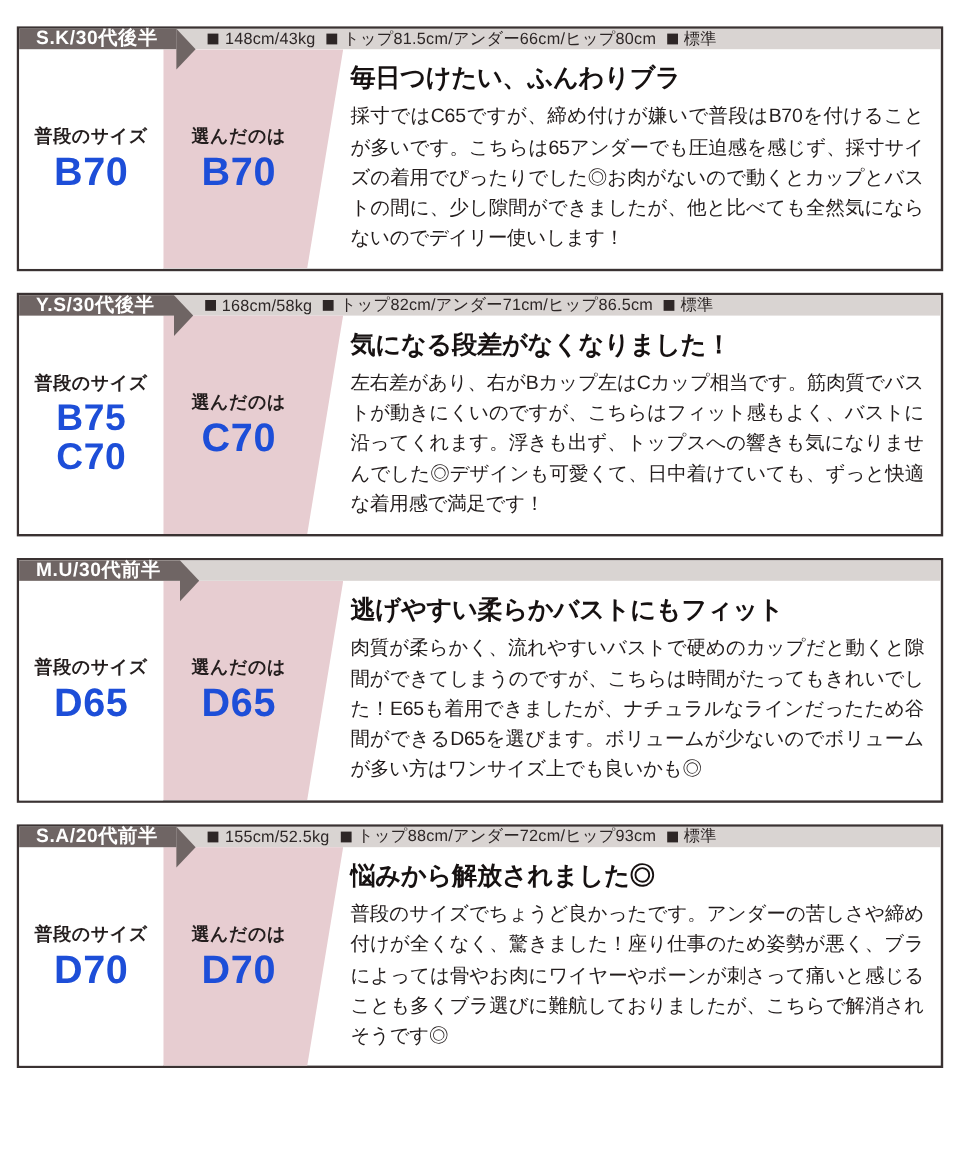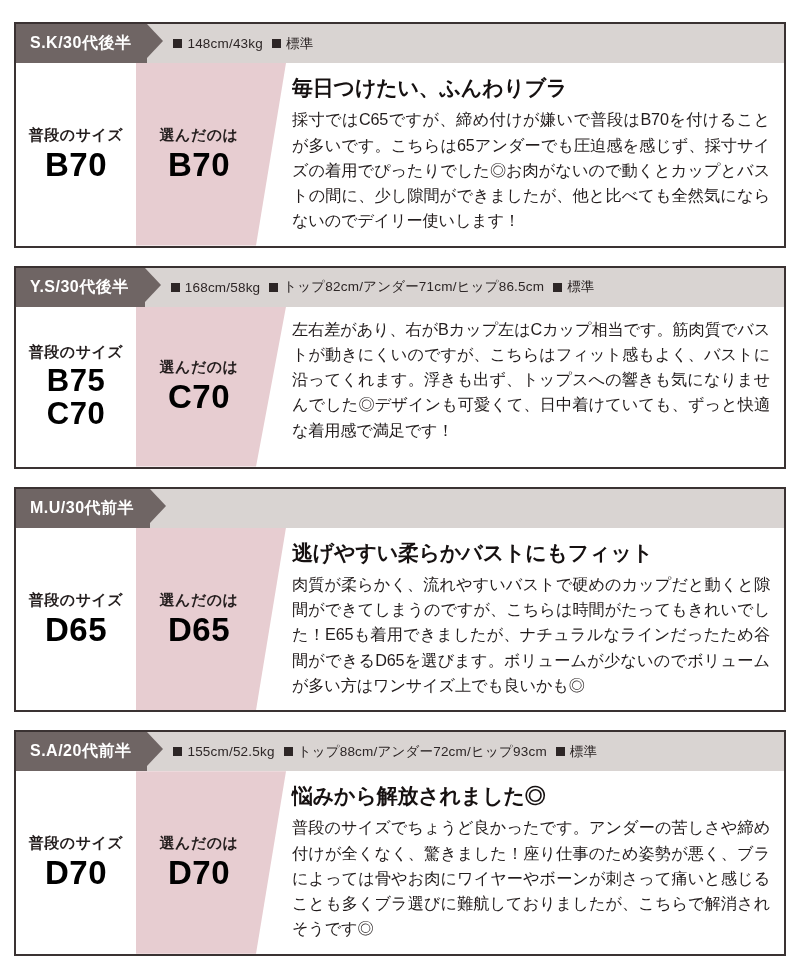--- a/index.html
+++ b/index.html
@@ -29,21 +29,21 @@
     box-sizing: border-box;
     background: #fff;
     display: flex;
     flex-direction: column;
   }
 
   
   .card-head {
     display: flex;
     align-items: stretch;
-    height: 39px;
+    height: 17px;
     background: #d9d4d2;
     position: relative;
   }
   .head-name {
     background: #6f6564;
     color: #ffffff;
     font-size: 16px;
     font-weight: bold;
     letter-spacing: 0.5px;
     display: flex;
@@ -124,21 +124,21 @@
     font-weight: bold;
     letter-spacing: 0.5px;
     margin-bottom: 2px;
     color: #241e1e;
   }
   .size-value {
     font-size: 33px;
     font-weight: bold;
     line-height: 1.08;
     letter-spacing: 0.5px;
-    color: #000000;
+    color: #1d4ed8;
   }
   .size-value.two-line {
     font-size: 31px;
   }
 
   .text-block {
     flex: 1;
     padding: 10px 14px 12px 6px;
     box-sizing: border-box;
     display: flex;
@@ -169,20 +169,24 @@
   <div class="review-card">
     <div class="card-head">
       <div class="head-name">S.K/30代後半</div>
       <div class="head-specs">
         <span class="spec">
             <span class="spec-marker"></span>
             <span>148cm/43kg</span>
           </span>
         <span class="spec">
             <span class="spec-marker"></span>
+            <span>トップ81.5cm/アンダー66cm/ヒップ80cm</span>
+          </span>
+        <span class="spec">
+            <span class="spec-marker"></span>
             <span>標準</span>
           </span>
       </div>
     </div>
     <div class="card-body">
       <div class="size-block size-usual">
         <div class="size-label">普段のサイズ</div>
         <div class="size-value">B70</div>
       </div>
       <div class="size-block size-chosen">
@@ -218,20 +222,21 @@
       <div class="size-block size-usual">
         <div class="size-label">普段のサイズ</div>
         <div class="size-value two-line" style="white-space:pre-line">B75
 C70</div>
       </div>
       <div class="size-block size-chosen">
         <div class="size-label">選んだのは</div>
         <div class="size-value">C70</div>
       </div>
       <div class="text-block">
+        <div class="review-title">気になる段差がなくなりました！</div>
         <div class="review-body">左右差があり、右がBカップ左はCカップ相当です。筋肉質でバストが動きにくいのですが、こちらはフィット感もよく、バストに沿ってくれます。浮きも出ず、トップスへの響きも気になりませんでした◎デザインも可愛くて、日中着けていても、ずっと快適な着用感で満足です！</div>
       </div>
     </div>
   </div>
 
   <div class="review-card">
     <div class="card-head">
       <div class="head-name">M.U/30代前半</div>
     </div>
     <div class="card-body">

